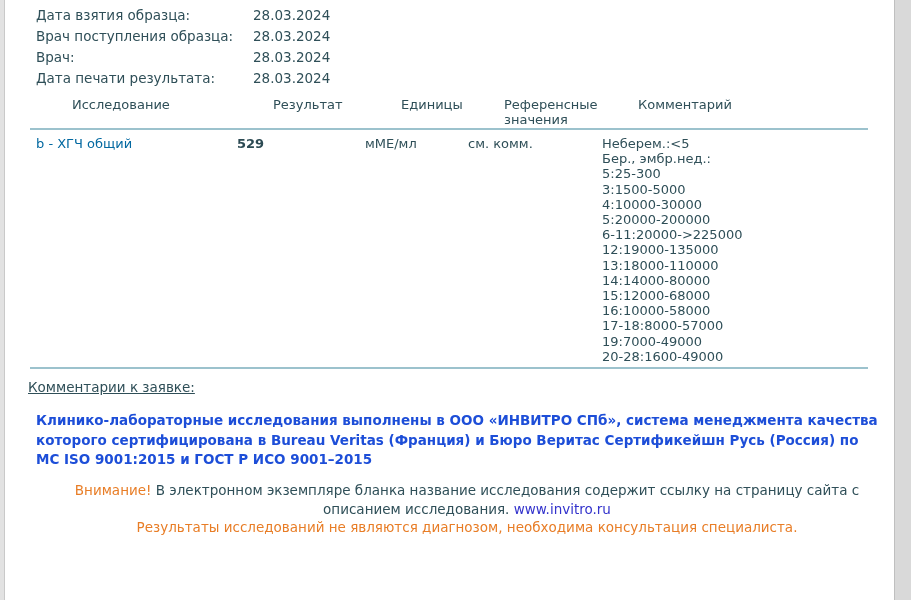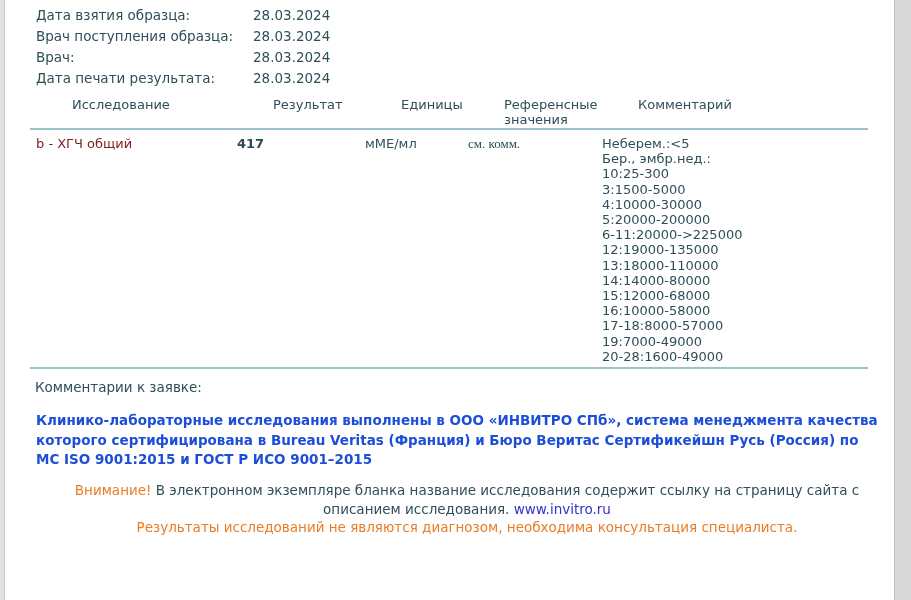--- a/index.html
+++ b/index.html
@@ -35,28 +35,28 @@
   .th-units   { left: 365px; }
   .th-ref     { left: 468px; width: 98px; line-height: 15px; }
   .th-comment { left: 602px; }
 
   .rule { position: absolute; left: 30px; width: 838px; height: 2px; background: #9cc2cd; }
   .rule-1 { top: 128px; }
   .rule-2 { top: 367px; }
 
   
   .cell { position: absolute; top: 136px; font-size: 13px; }
-  .cell-study  { left: 36px; color: #7f1d1d; cursor: pointer; }
+  .cell-study  { left: 36px; color: #0369a1; cursor: pointer; }
   .cell-result { left: 237px; font-weight: bold; color: #2c4a53; }
   .cell-units  { left: 365px; }
-  .cell-ref    { left: 468px; font-family: Liberation Serif, serif; }
+  .cell-ref    { left: 468px; }
   .cell-comment { left: 602px; width: 300px; line-height: 15.2px; }
 
   
-  .comments-label { position: absolute; left: 35px; top: 379px; font-size: 13.5px; }
+  .comments-label { position: absolute; left: 28px; top: 379px; font-size: 13.5px; text-decoration: underline; }
   .certification {
     position: absolute; left: 36px; top: 411px; width: 846px;
     font-size: 13.5px; font-weight: bold; line-height: 19.5px; color: #1d4ed8;
   }
   .notice { position: absolute; left: 36px; top: 481px; width: 862px; font-size: 13.5px; line-height: 18.5px; text-align: center; }
   .orange { color: #e87d26; }
   .link { color: #3333cc; cursor: pointer; text-decoration: none; }
   .disclaimer { color: #e87d26; }
 </style>
 </head>
@@ -88,27 +88,27 @@
 
   <div class="th th-study">Исследование</div>
   <div class="th th-result">Результат</div>
   <div class="th th-units">Единицы</div>
   <div class="th th-ref">Референсные значения</div>
   <div class="th th-comment">Комментарий</div>
 
   <div class="rule rule-1"></div>
 
   <div class="cell cell-study">b - ХГЧ общий</div>
-  <div class="cell cell-result">417</div>
+  <div class="cell cell-result">529</div>
   <div class="cell cell-units">мМЕ/мл</div>
   <div class="cell cell-ref">см. комм.</div>
   <div class="cell cell-comment">
       <div>Неберем.:&lt;5</div>
       <div>Бер., эмбр.нед.:</div>
-      <div>10:25-300</div>
+      <div>5:25-300</div>
       <div>3:1500-5000</div>
       <div>4:10000-30000</div>
       <div>5:20000-200000</div>
       <div>6-11:20000-&gt;225000</div>
       <div>12:19000-135000</div>
       <div>13:18000-110000</div>
       <div>14:14000-80000</div>
       <div>15:12000-68000</div>
       <div>16:10000-58000</div>
       <div>17-18:8000-57000</div>

